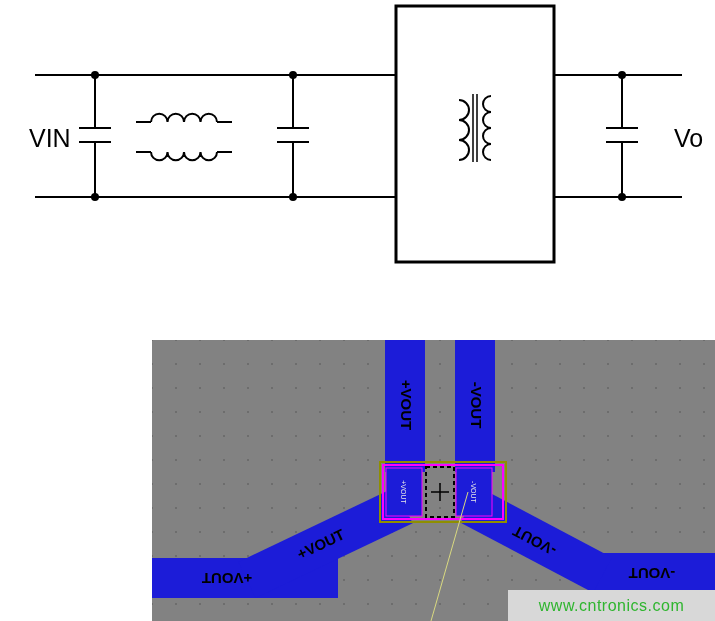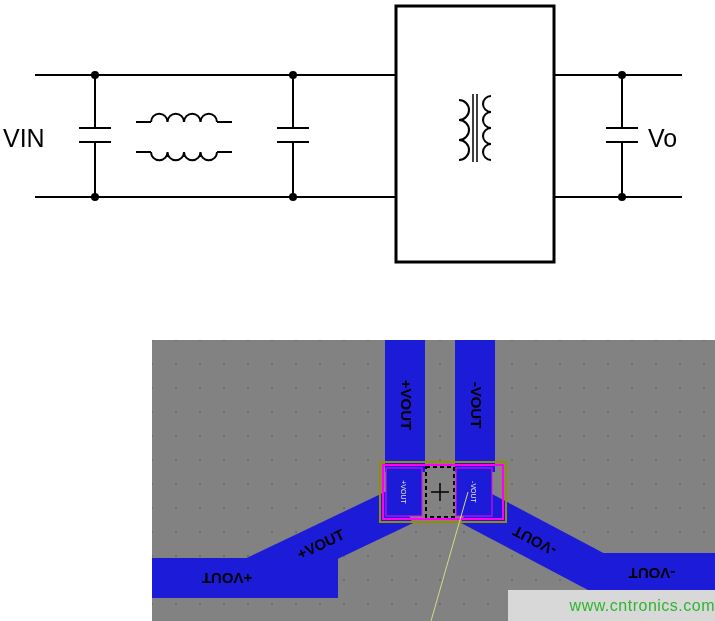--- a/index.html
+++ b/index.html
@@ -9,37 +9,38 @@
     background:#ffffff;
     font-family:"Liberation Sans", sans-serif;
     overflow:hidden;
   }
   
   #schematic{position:absolute;left:0;top:0;width:715px;height:300px;}
   .net-label{
     position:absolute;
     font-size:25px;color:#000;
     font-family:"Liberation Sans", sans-serif;
+    margin-left:26px;
   }
   #vin-label{left:3px;top:124px;}
   #vout-label{left:648px;top:124px;}
   
   #pcb{
     position:absolute;left:152px;top:340px;width:563px;height:281px;
     background-color:#828282;
     background-image:radial-gradient(circle,#6d6d6d 1px, transparent 1.5px);
     background-size:24px 24px;
     background-position:12px 12px;
     overflow:hidden;
   }
   #pcb svg{position:absolute;left:0;top:0;}
   #watermark{
     position:absolute;left:356px;top:250px;width:207px;height:31px;
     background:#d8d8d8;
-    display:flex;align-items:center;justify-content:flex-end;
+    display:flex;align-items:center;justify-content:center;
   }
   #watermark span{
     color:#2fb52f;font-size:16px;letter-spacing:0.5px;
     font-family:"Liberation Sans", sans-serif;
   }
   text{font-family:"Liberation Sans", sans-serif;}
 </style>
 </head>
 <body>
 

